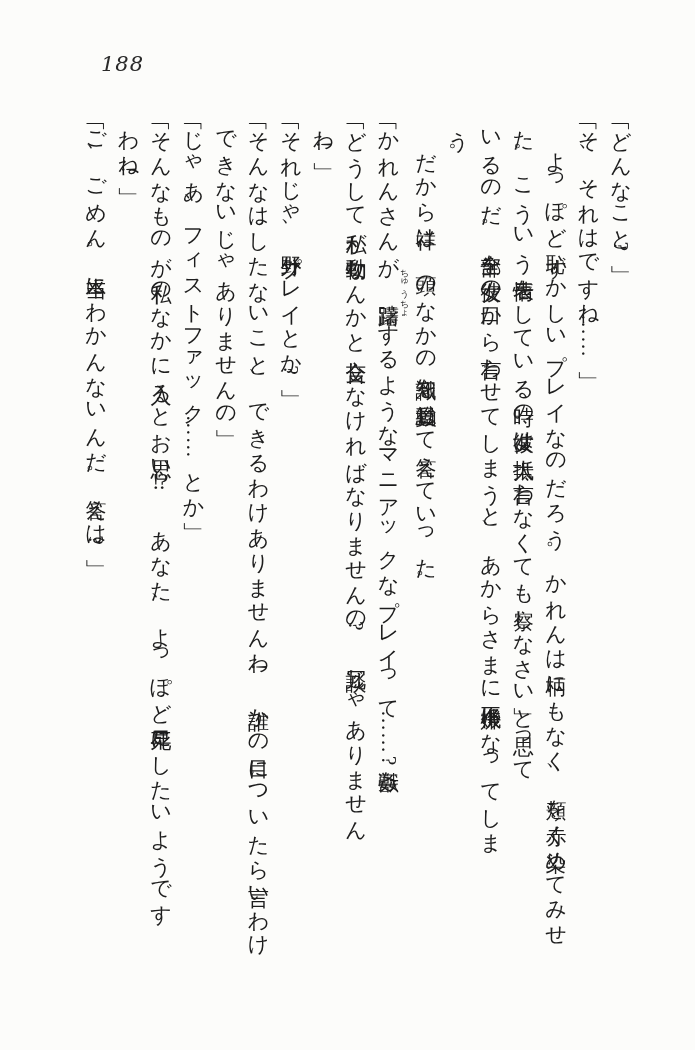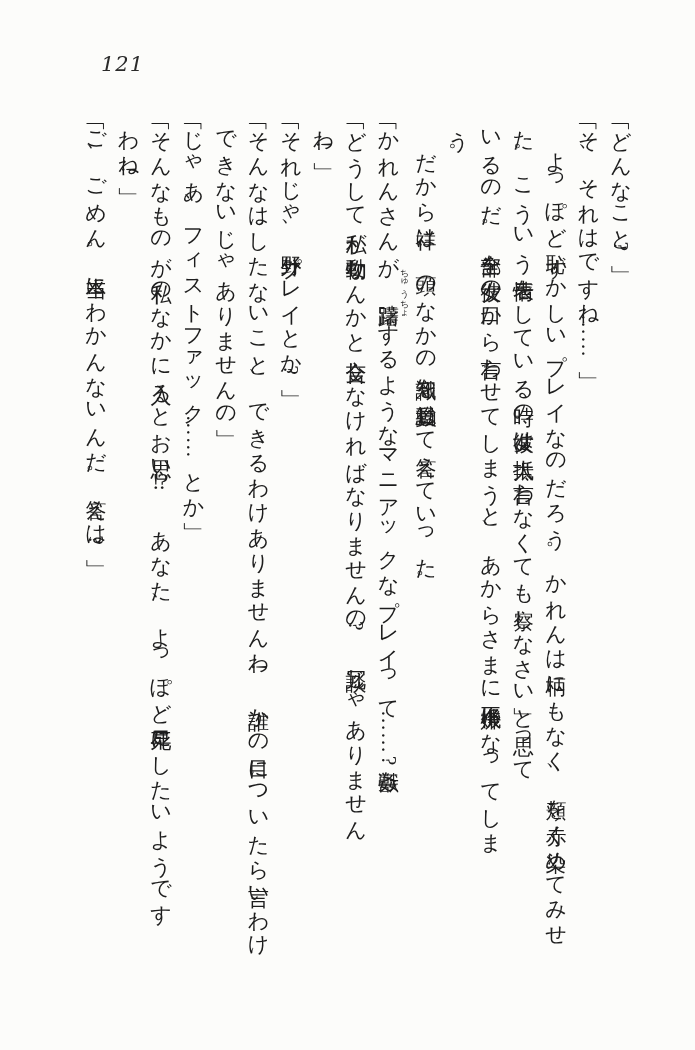--- a/index.html
+++ b/index.html
@@ -49,21 +49,21 @@
   rt {
     font-size: 9px;
     letter-spacing: 0;
     color: #2a2a2a;
   }
 </style>
 </head>
 <body>
 
 <div class="page">
-  <div class="page-number">121</div>
+  <div class="page-number">188</div>
   <div class="text-block">
       <div class="line"><span>「どんなこと?」</span></div>
       <div class="line"><span>「そ、それはですね……」</span></div>
       <div class="line"><span>　よっぽど恥ずかしいプレイなのだろう。かれんは柄にもなく、頬を赤く染めてみせ</span></div>
       <div class="line"><span>た。こういう表情をしている時の彼女は大抵、「言わなくても察しなさい」と思って</span></div>
       <div class="line"><span>いるのだ。全部を彼女の口から言わせてしまうと、あからさまに不機嫌になってしま</span></div>
       <div class="line"><span>う。</span></div>
       <div class="line"><span>　だから祥は、頭のなかの知識を総動員して答えていった。</span></div>
       <div class="line"><span>「かれんさんが</span><ruby><span>躊躇</span><rt>ちゅうちょ</rt></ruby><span>するようなマニアックなプレイって……獣姦?」</span></div>
       <div class="line"><span>「どうして私が動物なんかと交合しなければなりませんの?　冗談じゃありません</span></div>

